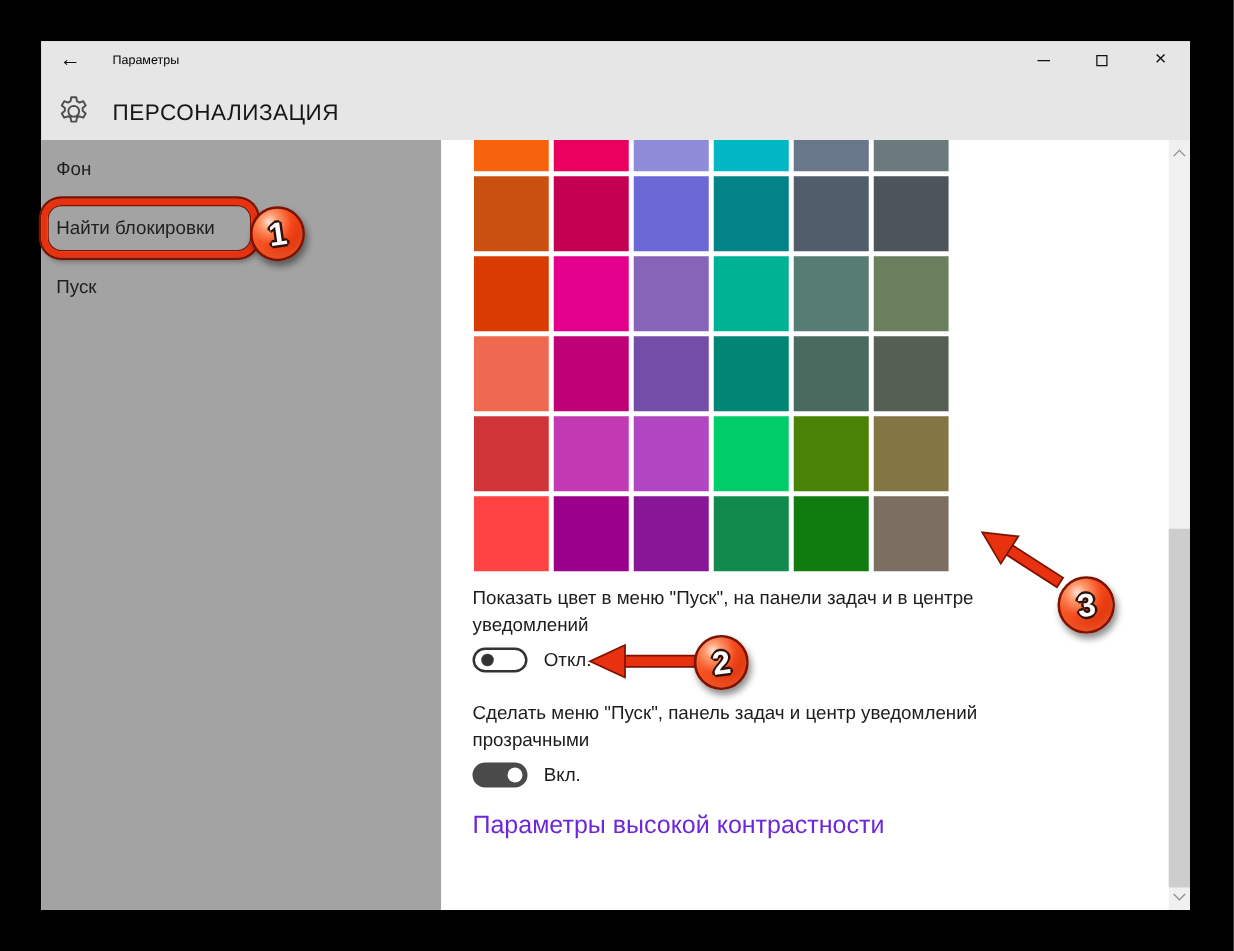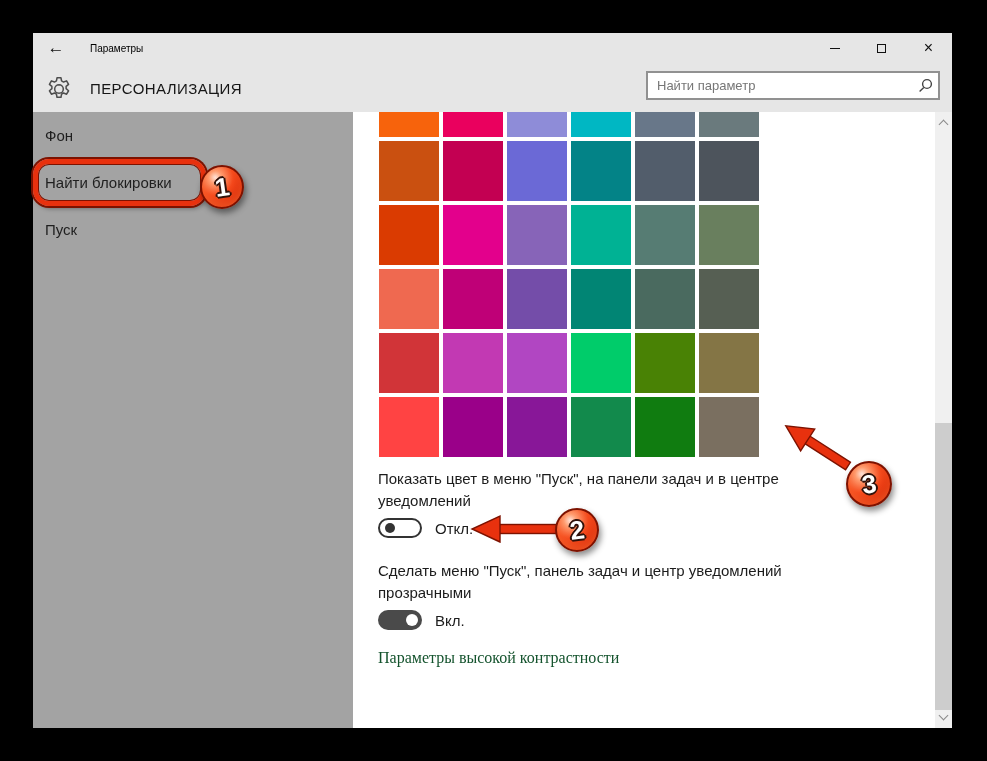--- a/index.html
+++ b/index.html
@@ -26,21 +26,21 @@
   .win-title { font-size:10px; color:#000; margin-left:11px; }
   .win-controls { margin-left:auto; display:flex; height:30px; }
   .win-btn { width:47px; height:30px; display:flex; align-items:center; justify-content:center; }
   .glyph-min { width:10px; height:1px; background:#111; }
   .glyph-max { width:9px; height:9px; border:1px solid #111; }
   .glyph-close { font-size:16px; color:#111; line-height:1; }
   .gear {
     position:absolute; left:12px; top:42px; width:28px; height:28px;
   }
   .page-title {
-    position:absolute; left:57px; top:47px; font-size:15px; color:#161616; letter-spacing:.4px;
+    position:absolute; left:57px; top:47px; font-size:18px; color:#161616; letter-spacing:.4px;
   }
   .search-box {
     position:absolute; left:613px; top:38px; width:294px; height:29px;
     background:#fff; border:2px solid #919191; display:flex; align-items:center;
   }
   .search-box input {
     flex:1; border:none; outline:none; background:transparent;
     font-family:inherit; font-size:13px; color:#333; padding:0 6px 0 9px;
   }
   .search-box input::placeholder { color:#767676; opacity:1; }
@@ -78,21 +78,21 @@
   .toggle { width:44px; height:20px; border-radius:10px; position:relative; }
   .toggle.off { border:2px solid #333; background:#fff; }
   .toggle.off .knob {
     position:absolute; left:5px; top:3px; width:10px; height:10px; border-radius:50%; background:#333;
   }
   .toggle.on { background:#4a4a4a; }
   .toggle.on .knob {
     position:absolute; right:4px; top:4px; width:12px; height:12px; border-radius:50%; background:#fff;
   }
   .toggle-label { font-size:15px; color:#1c1c1c; }
-  .hc-link { position:absolute; left:25px; top:537px; font-size:16px; color:#14532d; cursor:default;font-family:Liberation Serif, serif; }
+  .hc-link { position:absolute; left:25px; top:537px; font-size:20px; color:#6d28d9; cursor:default; }
 
   
   .scrollbar {
     position:absolute; right:0; top:79px; width:17px; height:616px; background:#f0f0f0;
   }
   .chev { position:absolute; left:5px; width:7px; height:7px; border-left:1.6px solid #8a8a8a; border-top:1.6px solid #8a8a8a; }
   .chev.up { top:9px; transform:rotate(45deg); }
   .chev.down { top:600px; transform:rotate(225deg); }
   .thumb { position:absolute; left:0; top:311px; width:17px; height:287px; background:#cdcdcd; }
 
@@ -143,27 +143,20 @@
             <span class="glyph-close">×</span>
           </div>
       </div>
     </div>
 
     <svg class="gear" viewBox="0 0 24 24">
       <path d="M12 8.3a3.7 3.7 0 1 0 0 7.4 3.7 3.7 0 0 0 0-7.4zM10.3 2.4h3.4l.5 2.7 1.7.95 2.6-1 1.7 2.95-2.1 1.8v1.9l2.1 1.8-1.7 2.95-2.6-1-1.7.95-.5 2.7h-3.4l-.5-2.7-1.7-.95-2.6 1-1.7-2.95 2.1-1.8v-1.9l-2.1-1.8 1.7-2.95 2.6 1 1.7-.95z" fill="none" stroke="#4d4d4d" stroke-width="1.3" stroke-linejoin="round"></path>
     </svg>
     <div class="page-title">ПЕРСОНАЛИЗАЦИЯ</div>
 
-    <div class="search-box">
-      <input type="text" placeholder="Найти параметр" style="">
-      <svg class="search-ico" viewBox="0 0 22 16">
-        <circle cx="11" cy="6" r="4.4" fill="none" stroke="#444" stroke-width="1.4"></circle>
-        <line x1="7.8" y1="9.4" x2="3.6" y2="13.6" stroke="#444" stroke-width="1.4"></line>
-      </svg>
-    </div>
   </div>
 
   <div class="sidebar" id="sidebar">
       <div class="side-item">Фон</div>
       <div class="side-item">Найти блокировки</div>
       <div class="side-item">Пуск</div>
     </div>
 
   <div class="content">
     <div class="grid-clip">

